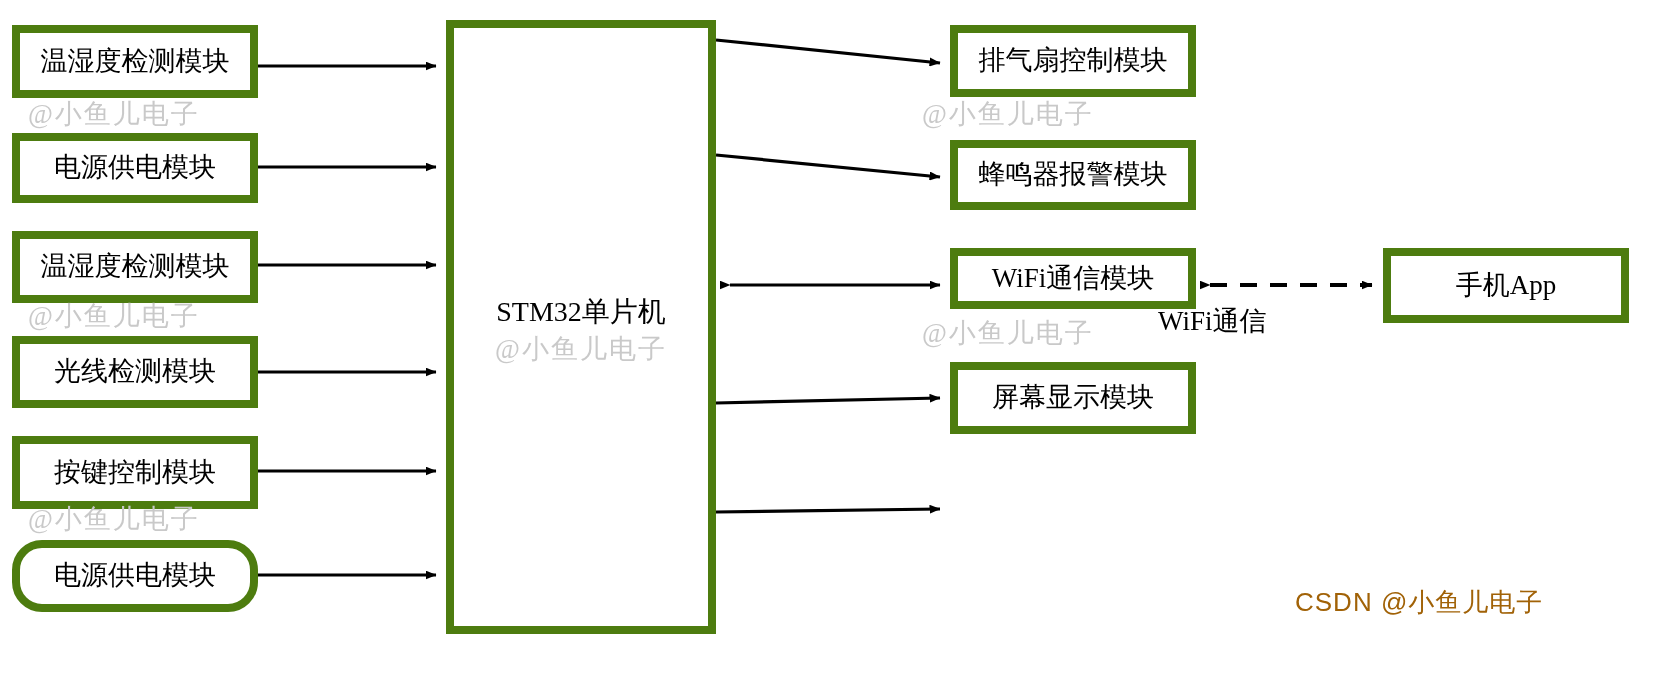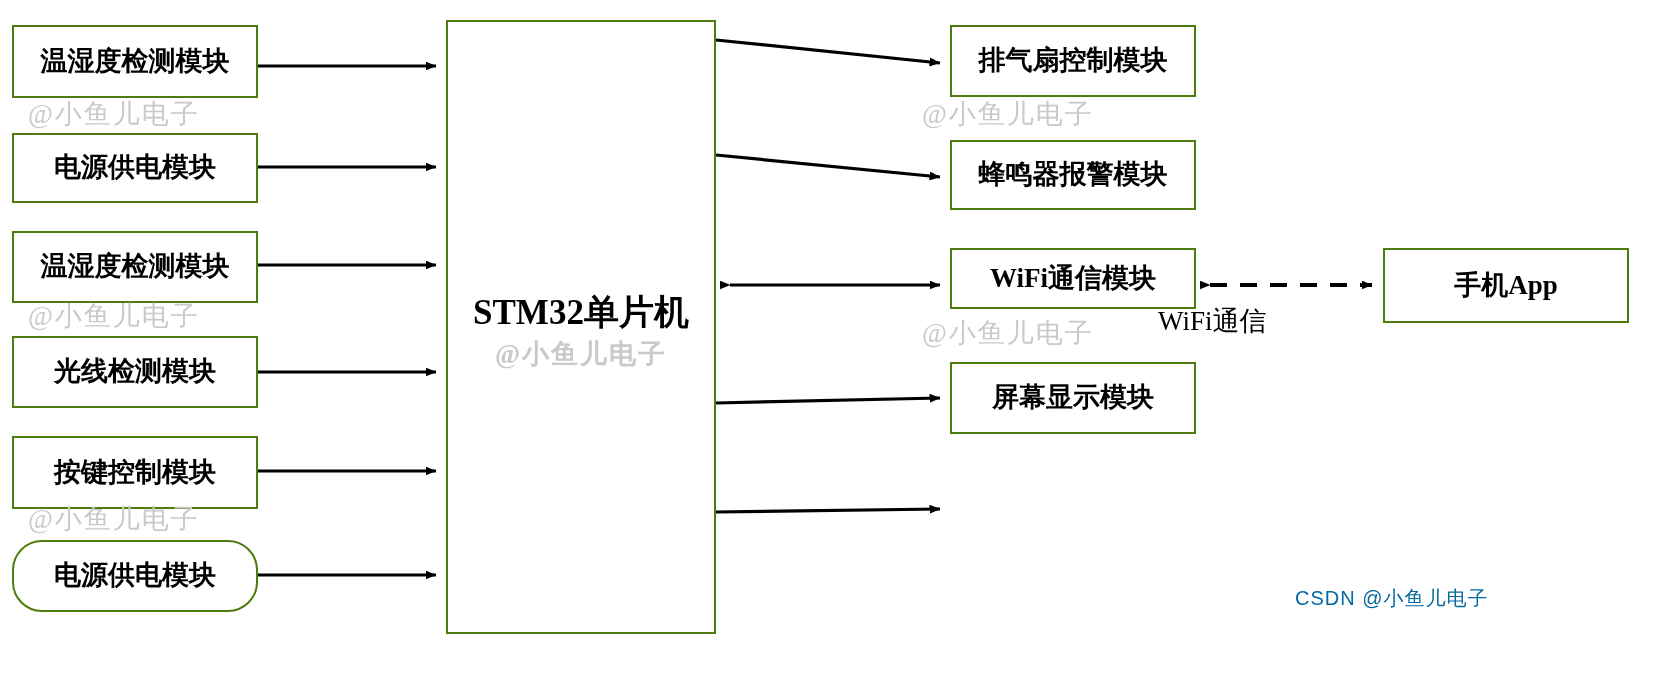--- a/index.html
+++ b/index.html
@@ -11,27 +11,26 @@
     position: relative;
     width: 1670px;
     height: 674px;
     background: #ffffff;
     overflow: hidden;
     font-family: "Liberation Serif", "DejaVu Serif", serif;
   }
   .block {
     position: absolute;
     box-sizing: border-box;
-    border: 2px solid #4d7c0f;
+    border: 8px solid #4d7c0f;
     background: #ffffff;
     display: flex;
     align-items: center;
     justify-content: center;
     z-index: 3;
-    font-weight: bold;
   }
   .block-label {
     font-family: "Liberation Serif", "DejaVu Serif", serif;
     font-size: 27px;
     color: #000000;
     line-height: 1.15;
     white-space: nowrap;
     text-align: center;
   }
   .mcu {
@@ -40,21 +39,21 @@
   }
   .mcu-inner {
     display: flex;
     flex-direction: column;
     align-items: center;
     justify-content: center;
     margin-top: 6px;
   }
   .mcu-label {
     font-family: "Liberation Serif", "DejaVu Serif", serif;
-    font-size: 35px;
+    font-size: 28px;
     color: #000000;
     white-space: nowrap;
   }
   .wm {
     position: absolute;
     font-family: "Liberation Serif", "DejaVu Serif", serif;
     font-size: 27px;
     color: #c9c9c9;
     letter-spacing: 2px;
     white-space: nowrap;
@@ -64,22 +63,22 @@
   .wm-mcu {
     font-size: 27px;
     color: #c9c9c9;
     letter-spacing: 2px;
     white-space: nowrap;
     font-family: "Liberation Serif", "DejaVu Serif", serif;
   }
   .wm-csdn {
     position: absolute;
     font-family: "Liberation Sans", "DejaVu Sans", sans-serif;
-    font-size: 20px;
-    color: #0369a1;
+    font-size: 26px;
+    color: #a16207;
     letter-spacing: 1px;
     white-space: nowrap;
     z-index: 2;
   }
   .link-label {
     position: absolute;
     font-family: "Liberation Serif", "DejaVu Serif", serif;
     font-size: 27px;
     color: #000000;
     white-space: nowrap;

